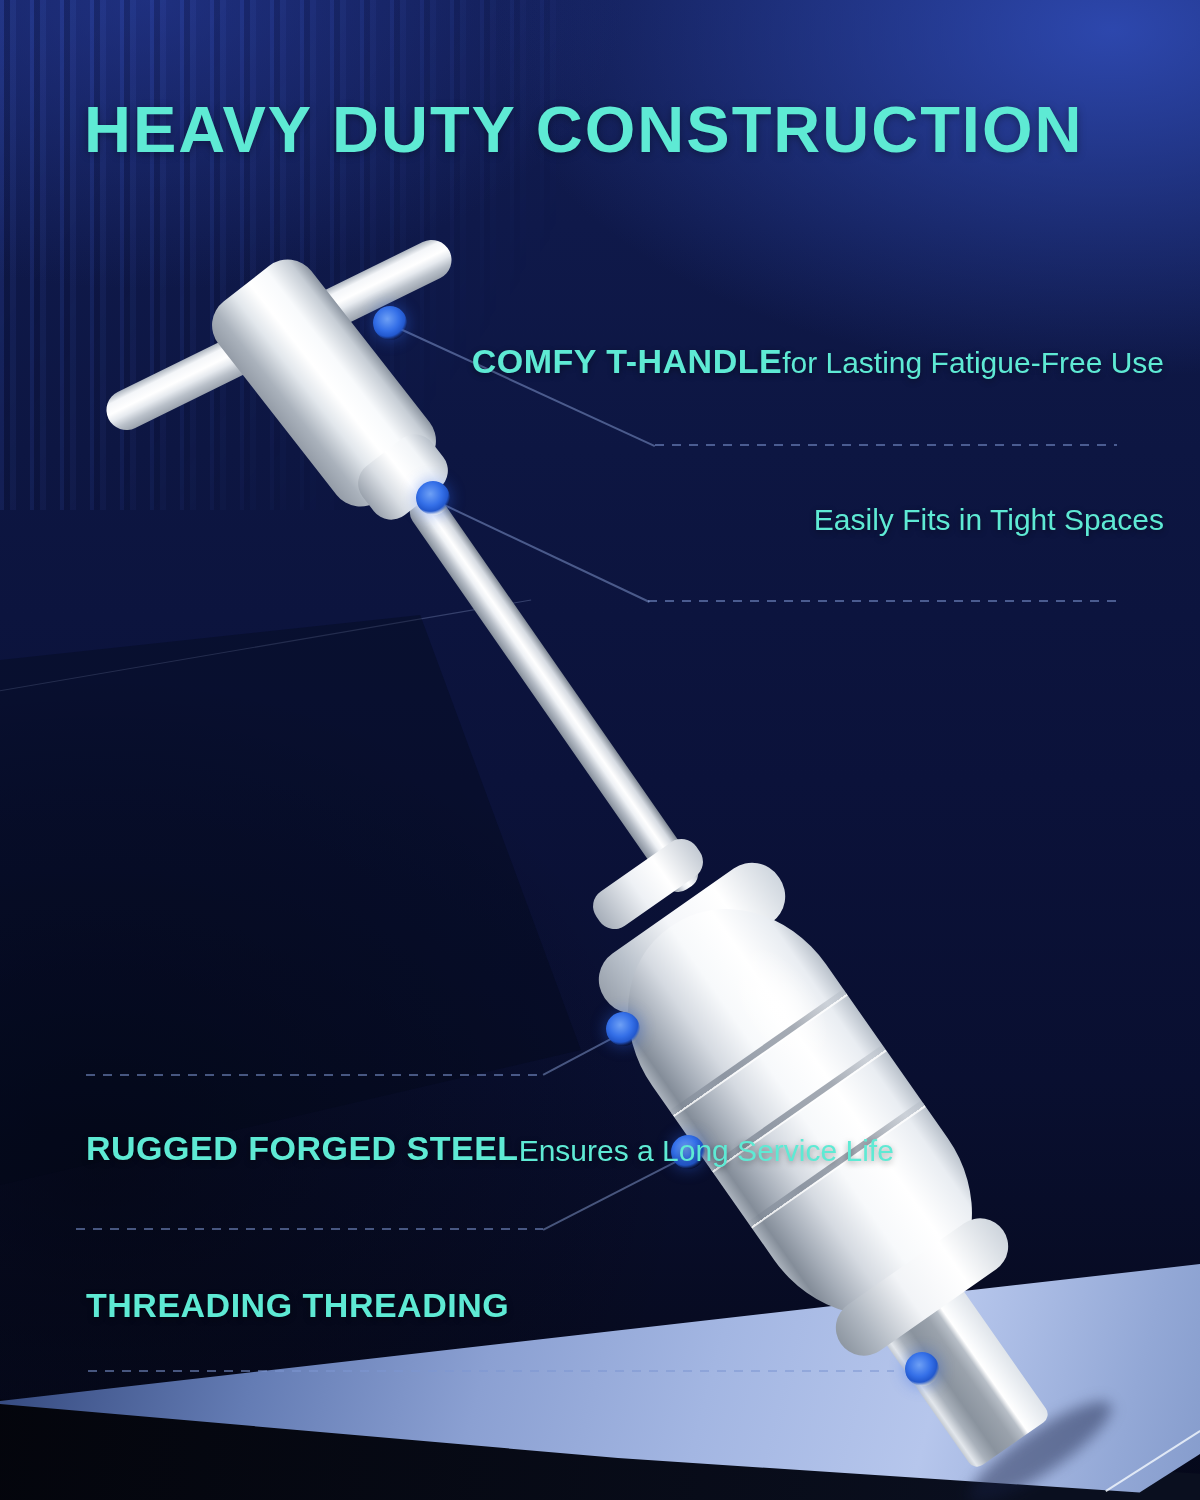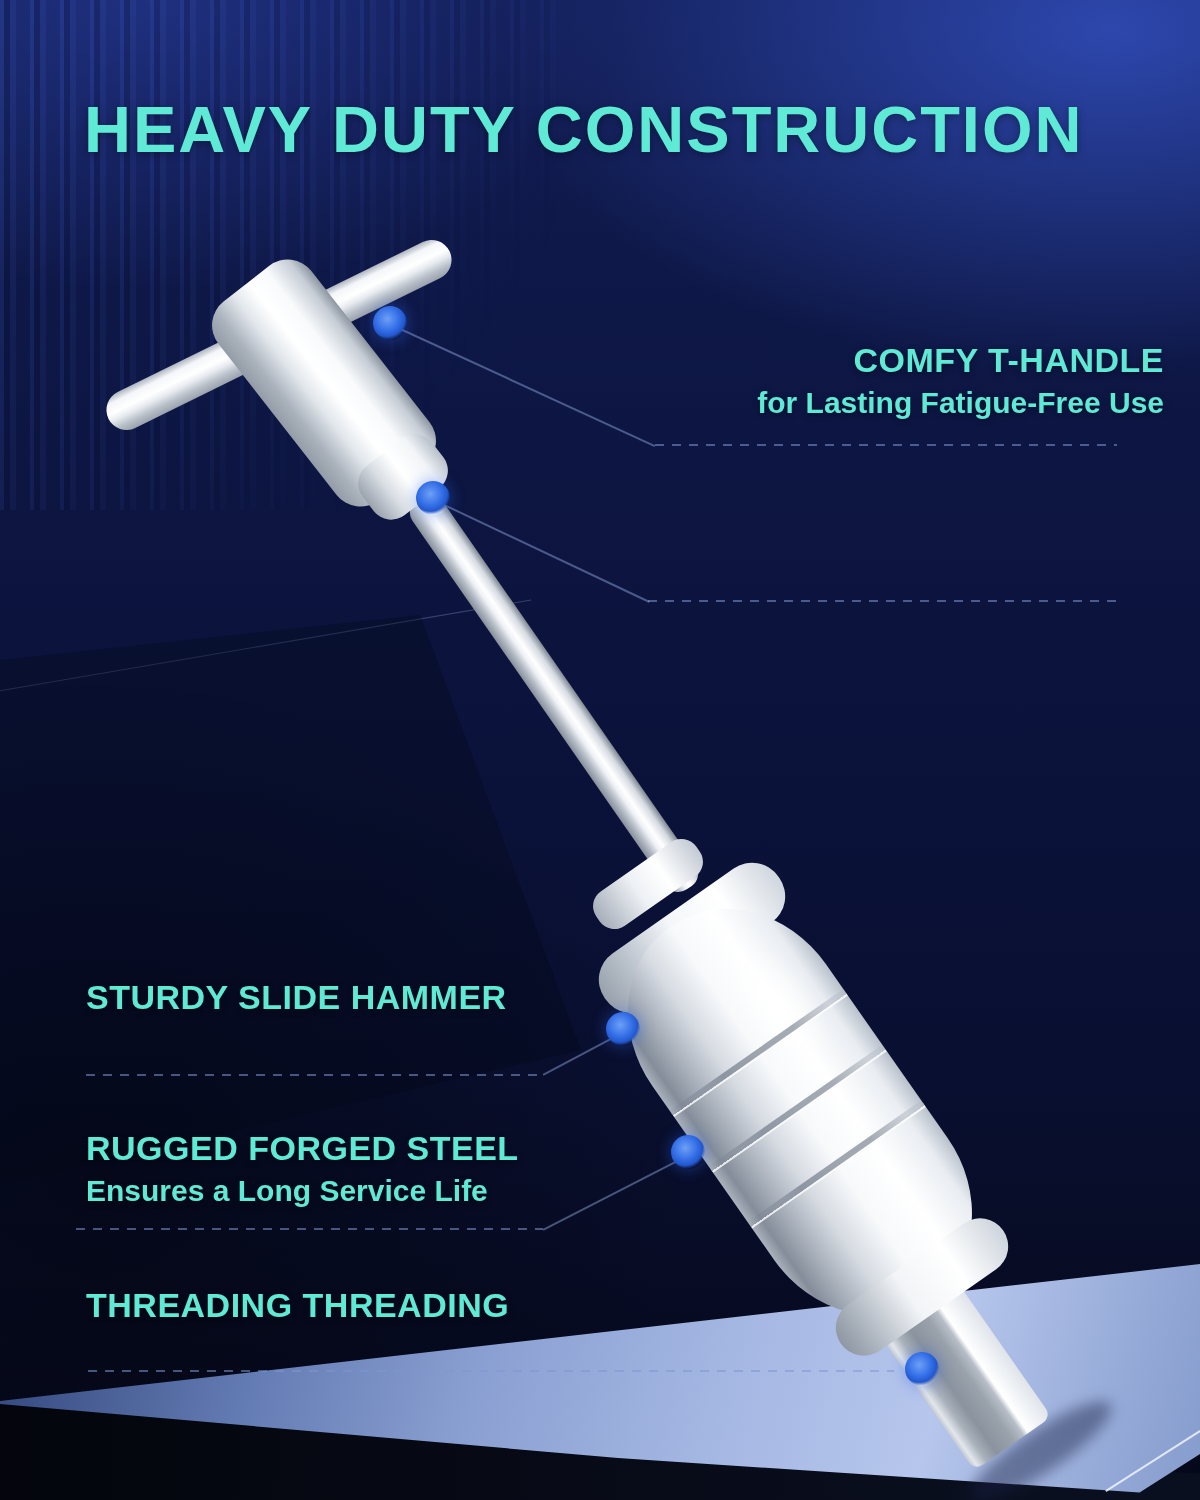--- a/index.html
+++ b/index.html
@@ -92,26 +92,26 @@
   .flange{left:922px;top:1287px;width:56px;height:198px;z-index:28;border-radius:28px;
     transform:translate(-50%,-50%) rotate(55deg);
     background:linear-gradient(to bottom,#cdd4dc 0%,#ffffff 30%,#f2f4f7 58%,#aeb6c0 85%,#8e97a2 100%);}
   .hex-shadow{left:1040px;top:1452px;width:170px;height:42px;z-index:9;border-radius:50%;
     position:absolute;transform:translate(-50%,-50%) rotate(-34deg);
     background:rgba(22,32,66,0.45);filter:blur(7px);}
 
   
   .hero-title{position:absolute;left:84px;top:96px;z-index:50;font-size:65px;line-height:1.05;
     font-weight:800;letter-spacing:2px;white-space:nowrap;text-shadow:0 2px 8px rgba(0,0,0,0.35);}
-  .callout{position:absolute;display:flex;flex-direction:column;z-index:50;
+  .callout{position:absolute;display:flex;z-index:50;
     text-shadow:0 2px 6px rgba(0,0,0,0.4);}
   .co-right{right:72px;align-items:flex-end;text-align:right;}
   .co-left{left:86px;align-items:flex-start;text-align:left;}
   .co-head{font-size:34px;font-weight:700;letter-spacing:0.5px;line-height:40px;white-space:nowrap;}
-  .co-sub{font-size:30px;font-weight:700;line-height:36px;margin-top:5px;white-space:nowrap;}
+  .co-sub{font-size:30px;font-weight:400;line-height:36px;margin-top:5px;white-space:nowrap;}
   .c1{top:340px;} .c2{top:497px;} .c3{top:977px;} .c4{top:1128px;} .c5{top:1285px;}
 </style>
 </head>
 <body>
 
 <div class="stage">
 
   <div class="bg"></div>
   <div class="curtain"></div>
   <div class="panel-line"></div>
@@ -152,24 +152,24 @@
   <div class="dot dot5"></div>
 
   <div class="hero-title">HEAVY DUTY CONSTRUCTION</div>
 
   <div class="callout co-right c1">
     <div class="co-head">COMFY T-HANDLE</div>
     <div class="co-sub">for Lasting Fatigue-Free Use</div>
   </div>
 
   <div class="callout co-right c2">
+    <div class="co-sub">Easily Fits in Tight Spaces</div>
   </div>
 
   <div class="callout co-left c3">
-    <div class="co-head">STURDY SLIDE HAMMER</div>
   </div>
 
   <div class="callout co-left c4">
     <div class="co-head">RUGGED FORGED STEEL</div>
     <div class="co-sub">Ensures a Long Service Life</div>
   </div>
 
   <div class="callout co-left c5">
     <div class="co-head">THREADING THREADING</div>
   </div>

